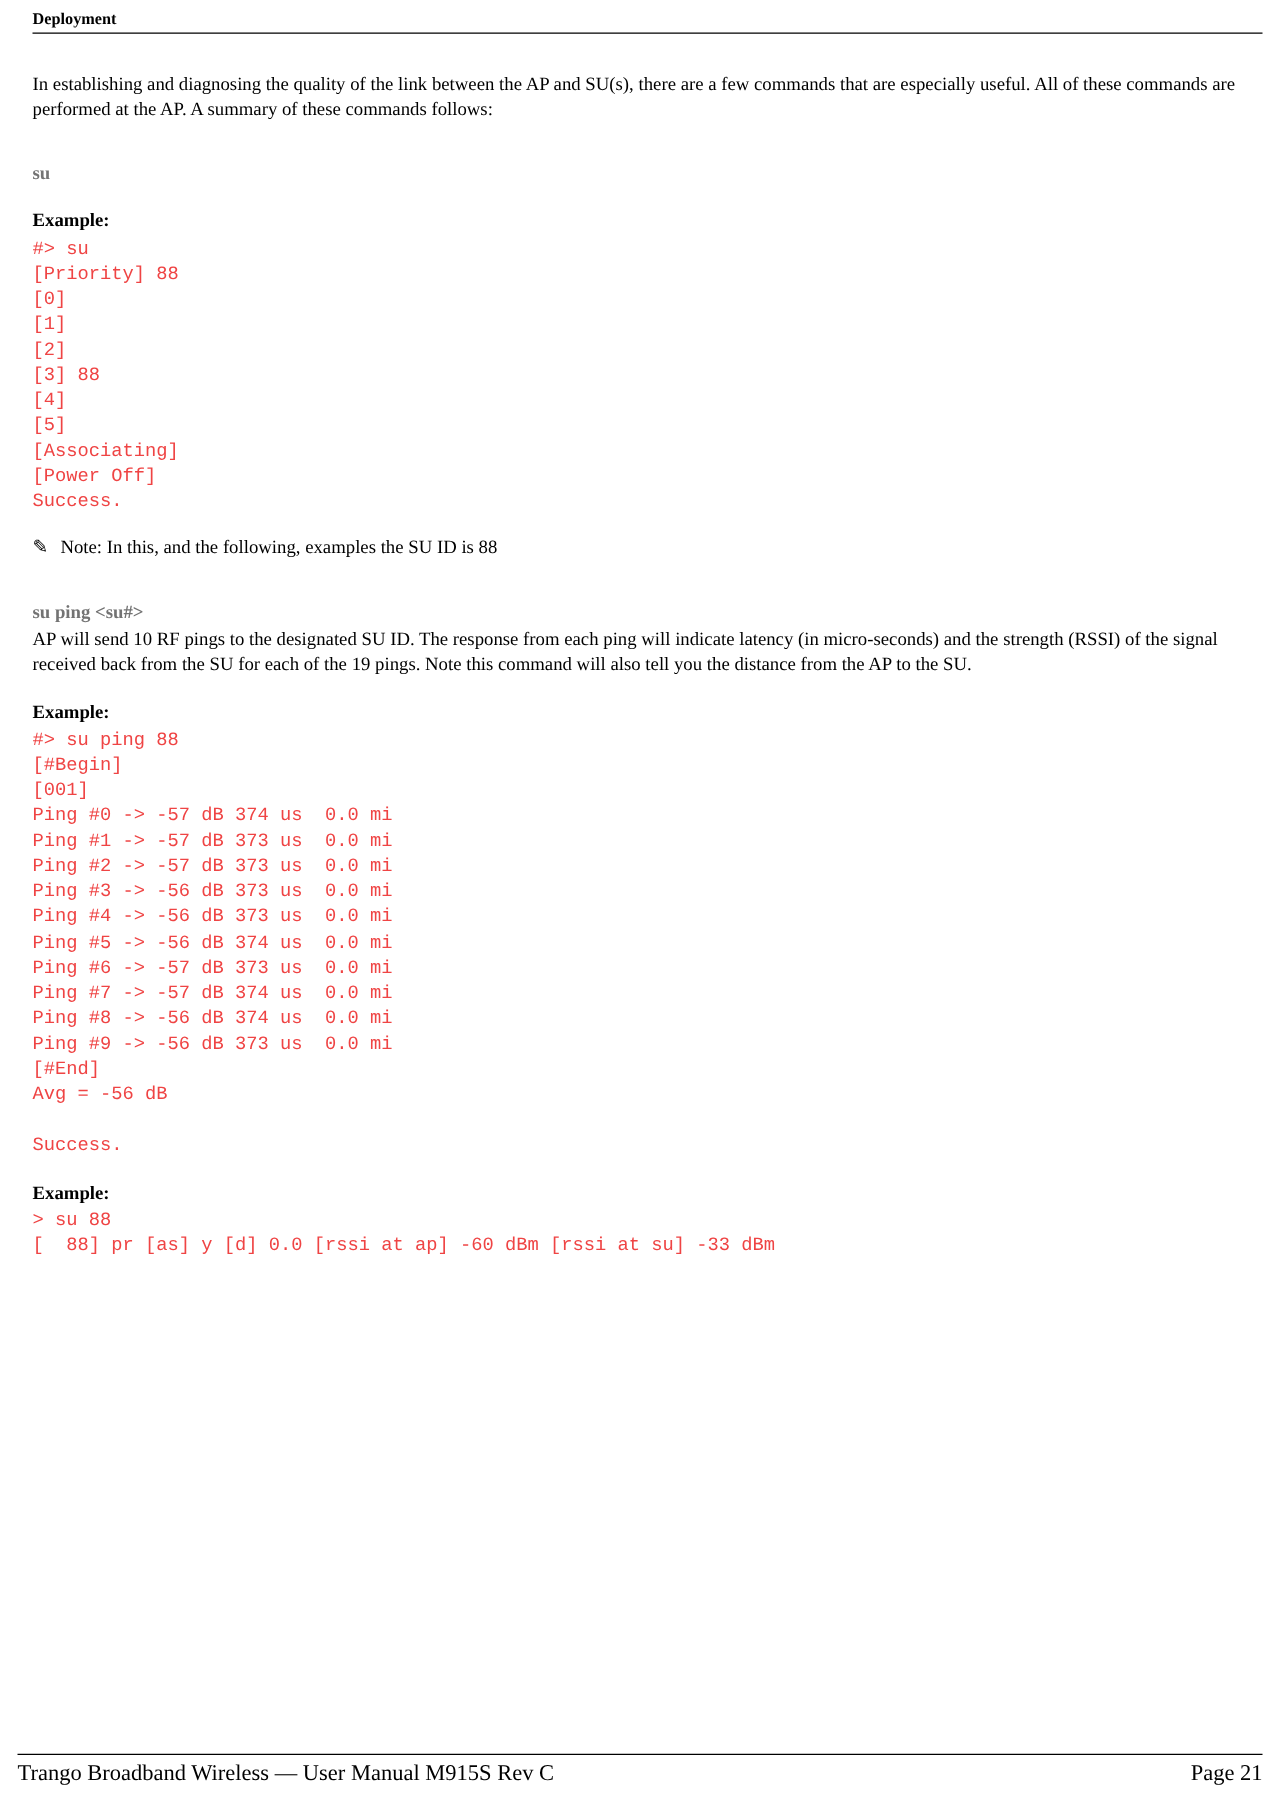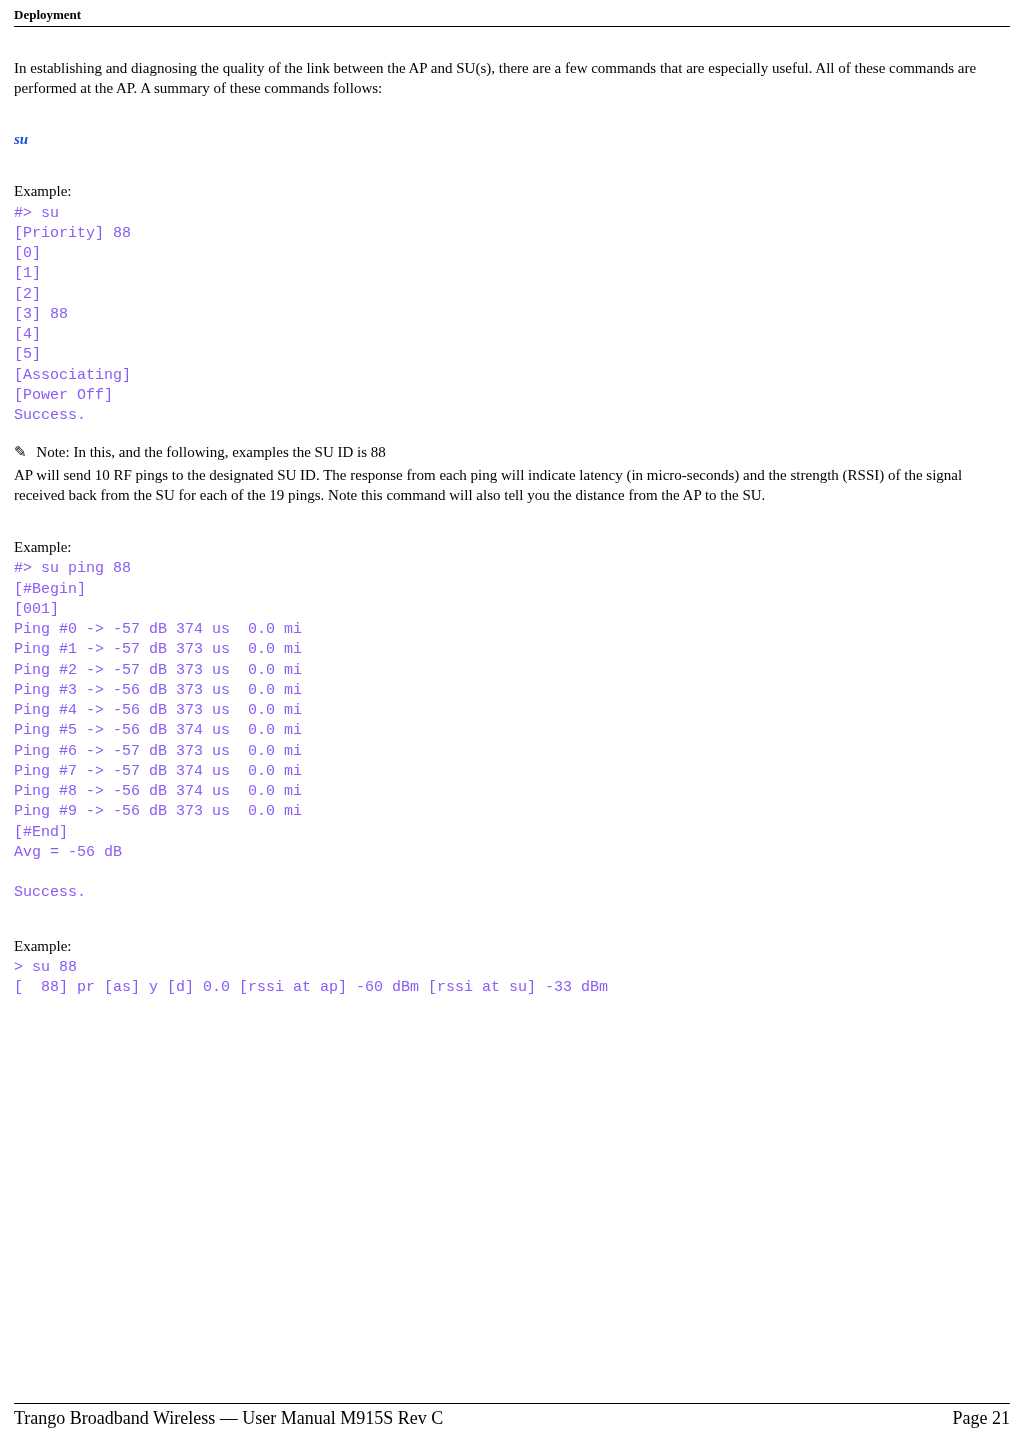--- a/index.html
+++ b/index.html
@@ -9,44 +9,43 @@
     color: #000;
     font-family: "Times New Roman", Times, serif;
     font-size: 15px;
     line-height: 1.35;
     width: 1024px;
   }
   .page {
     box-sizing: border-box;
     width: 1024px;
     min-height: 1440px;
-    padding: 0 14px 18px 14px;
+    padding: 0 14px 18px 26px;
     position: relative;
   }
   .running-head {
     font-weight: bold;
     font-size: 13px;
     padding: 6px 0 2px 0;
   }
   hr.head-rule {
     border: none;
     border-top: 1px solid #000;
     margin: 0 0 20px 0;
   }
   p { margin: 0 0 2px 0; }
   .para { margin-top: 31px; }
   .cmd-name {
     font-weight: bold;
-    font-style: italic;
-    color: #1d4ed8;
+    color: #737373;
   }
-  .example-label { margin-top: 32px; }
+  .example-label { margin-top: 18px; font-weight: bold; }
   pre.terminal {
     font-family: "Courier New", Courier, monospace;
-    color: #8b5cf6;
+    color: #ef4444;
     font-size: 15px;
     line-height: 1.35;
     margin: 2px 0 6px 0;
     white-space: pre;
   }
   .note-line { margin-top: 16px; }
   .note-line .pencil { margin-right: 6px; font-family: inherit; }
   .footer {
     position: absolute;
     left: 14px;
@@ -88,20 +87,23 @@
 [5]
 [Associating]
 [Power Off]
 Success.</pre>
 
   <p class="note-line">
     <span class="pencil">✎</span>
     <span>Note:  In this, and the following, examples the SU ID is 88</span>
   </p>
 
+  <p class="para">
+    <span class="cmd-name">su ping &lt;su#&gt;</span>
+  </p>
   <p>AP will send 10 RF pings to the designated SU ID.  The response from each ping will indicate latency (in micro-seconds) and the strength (RSSI) of the signal received back from the SU for each of the 19 pings.  Note this command will also tell you the distance from the AP to the SU.</p>
   <p class="example-label">Example:</p>
   <pre class="terminal">#&gt; su ping 88
 [#Begin]
 [001]
 Ping #0 -&gt; -57 dB 374 us  0.0 mi
 Ping #1 -&gt; -57 dB 373 us  0.0 mi
 Ping #2 -&gt; -57 dB 373 us  0.0 mi
 Ping #3 -&gt; -56 dB 373 us  0.0 mi
 Ping #4 -&gt; -56 dB 373 us  0.0 mi

